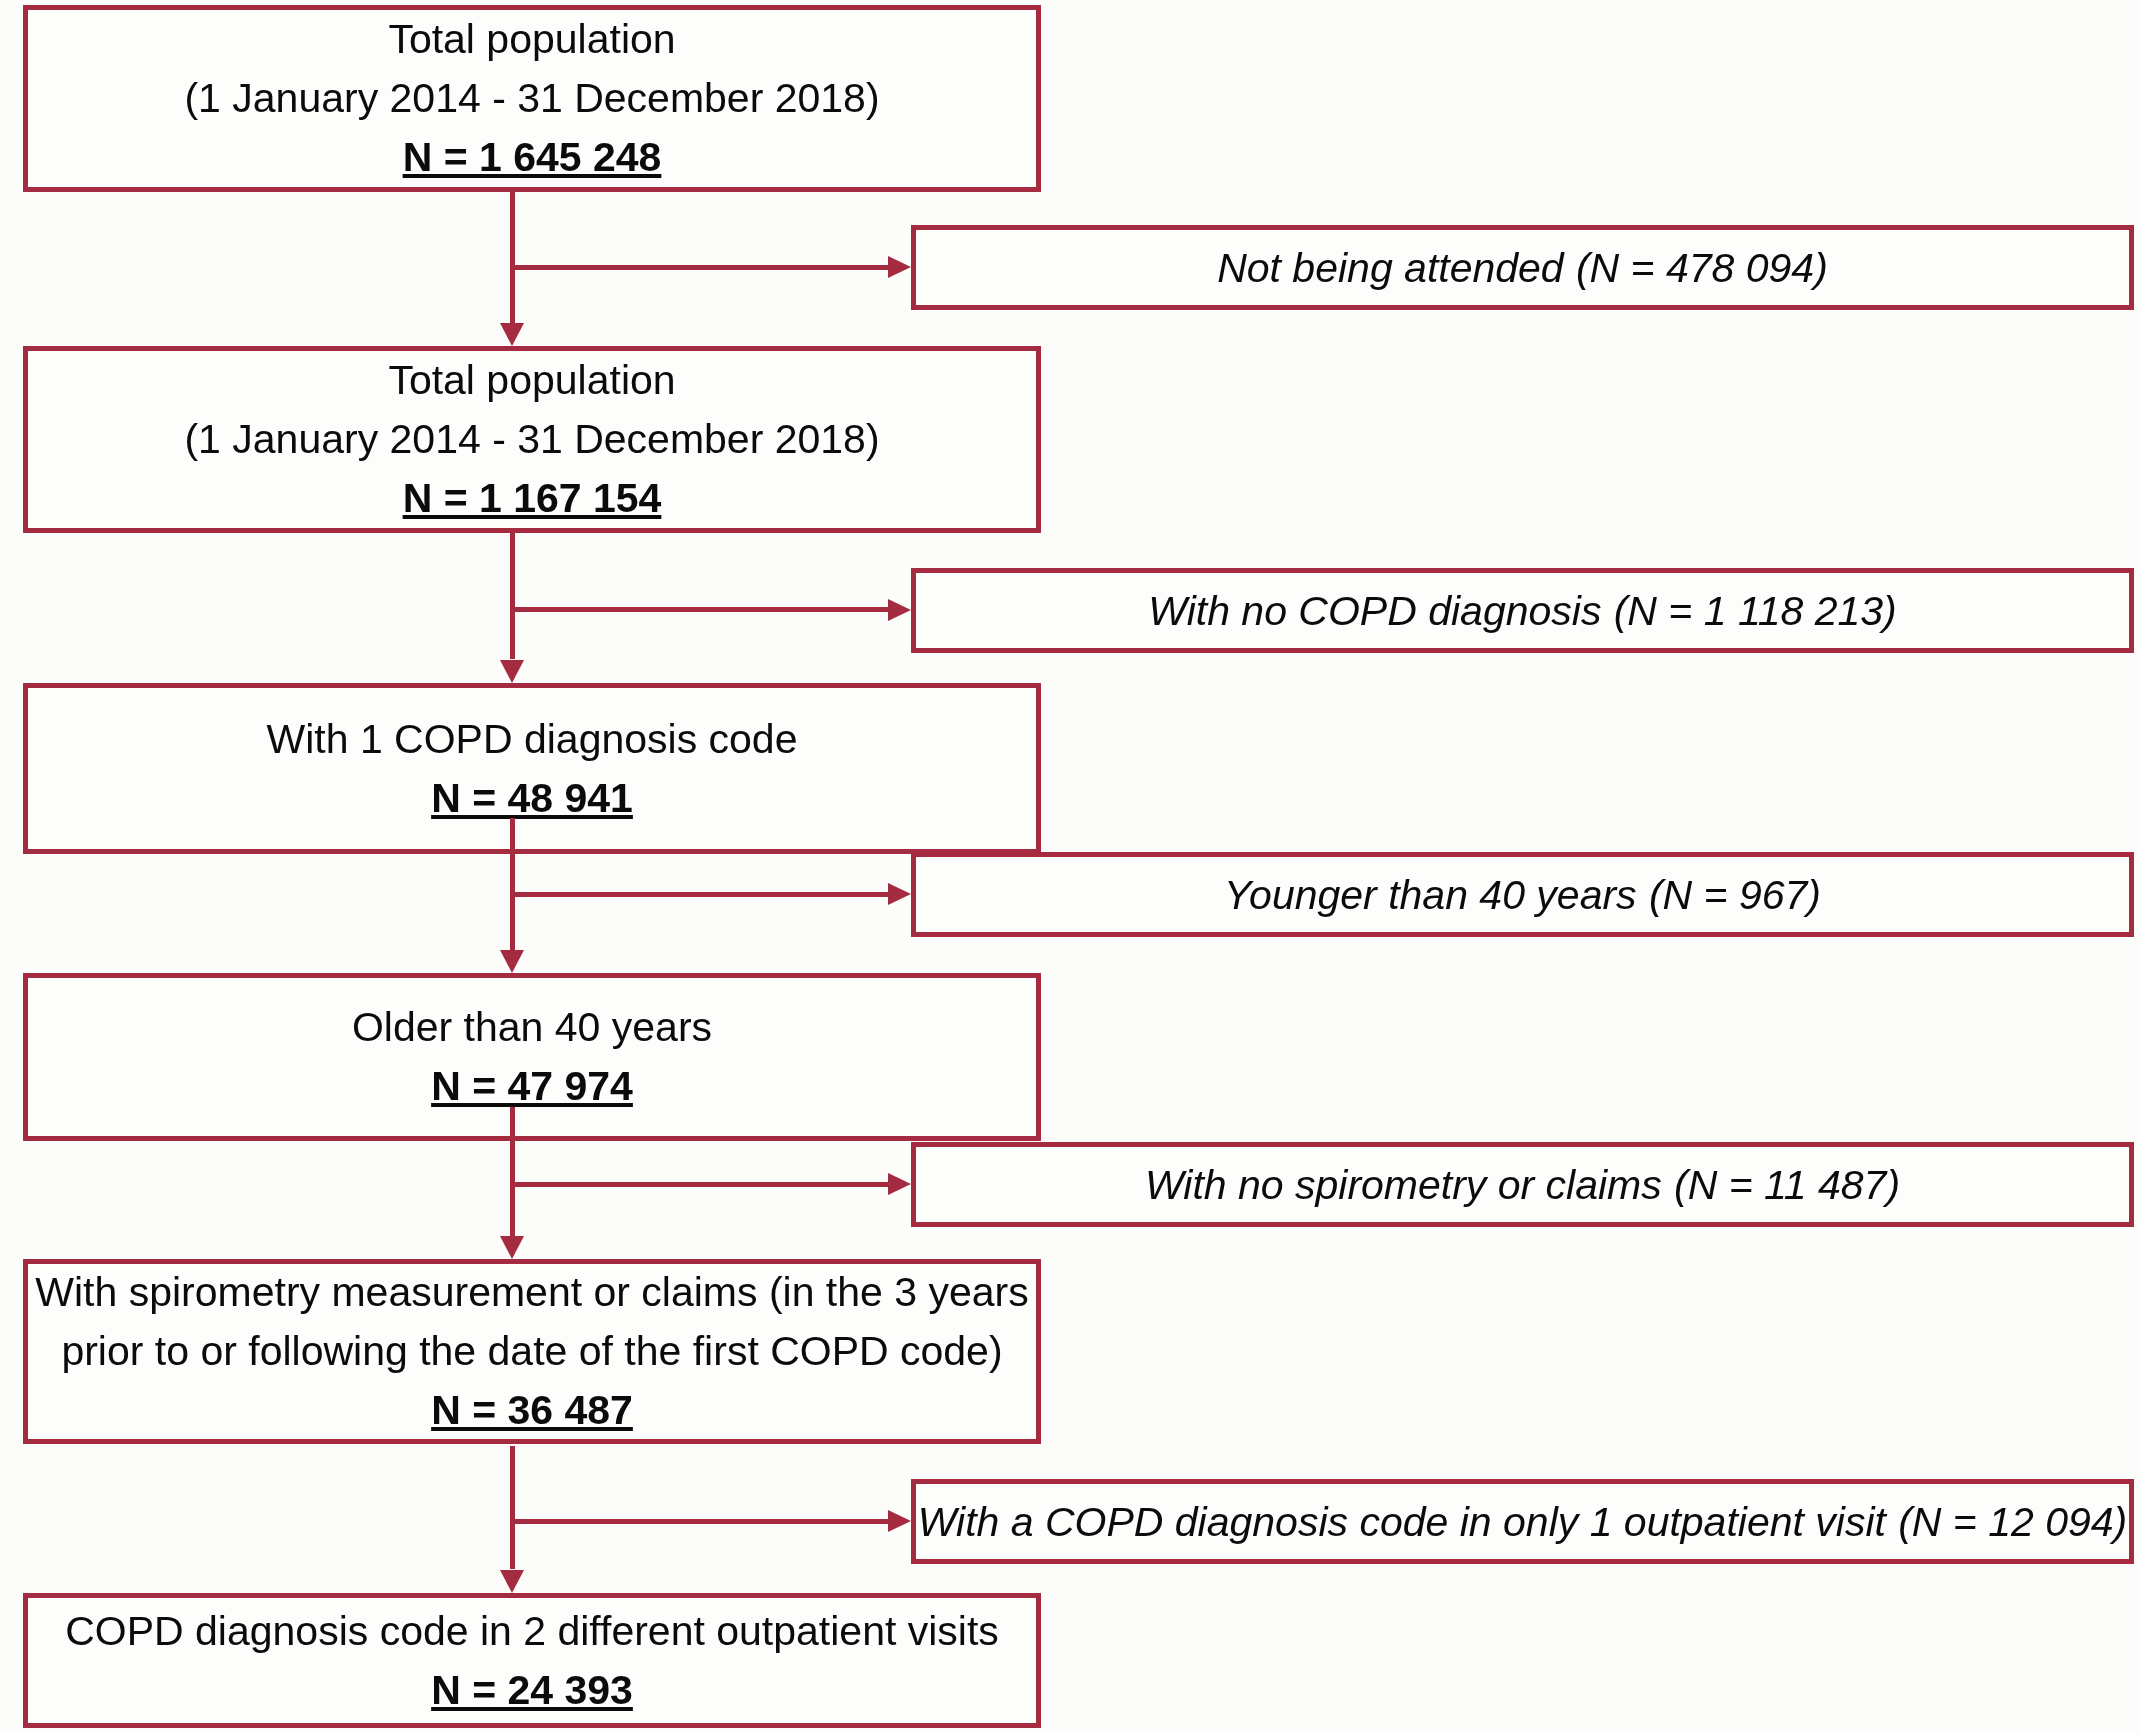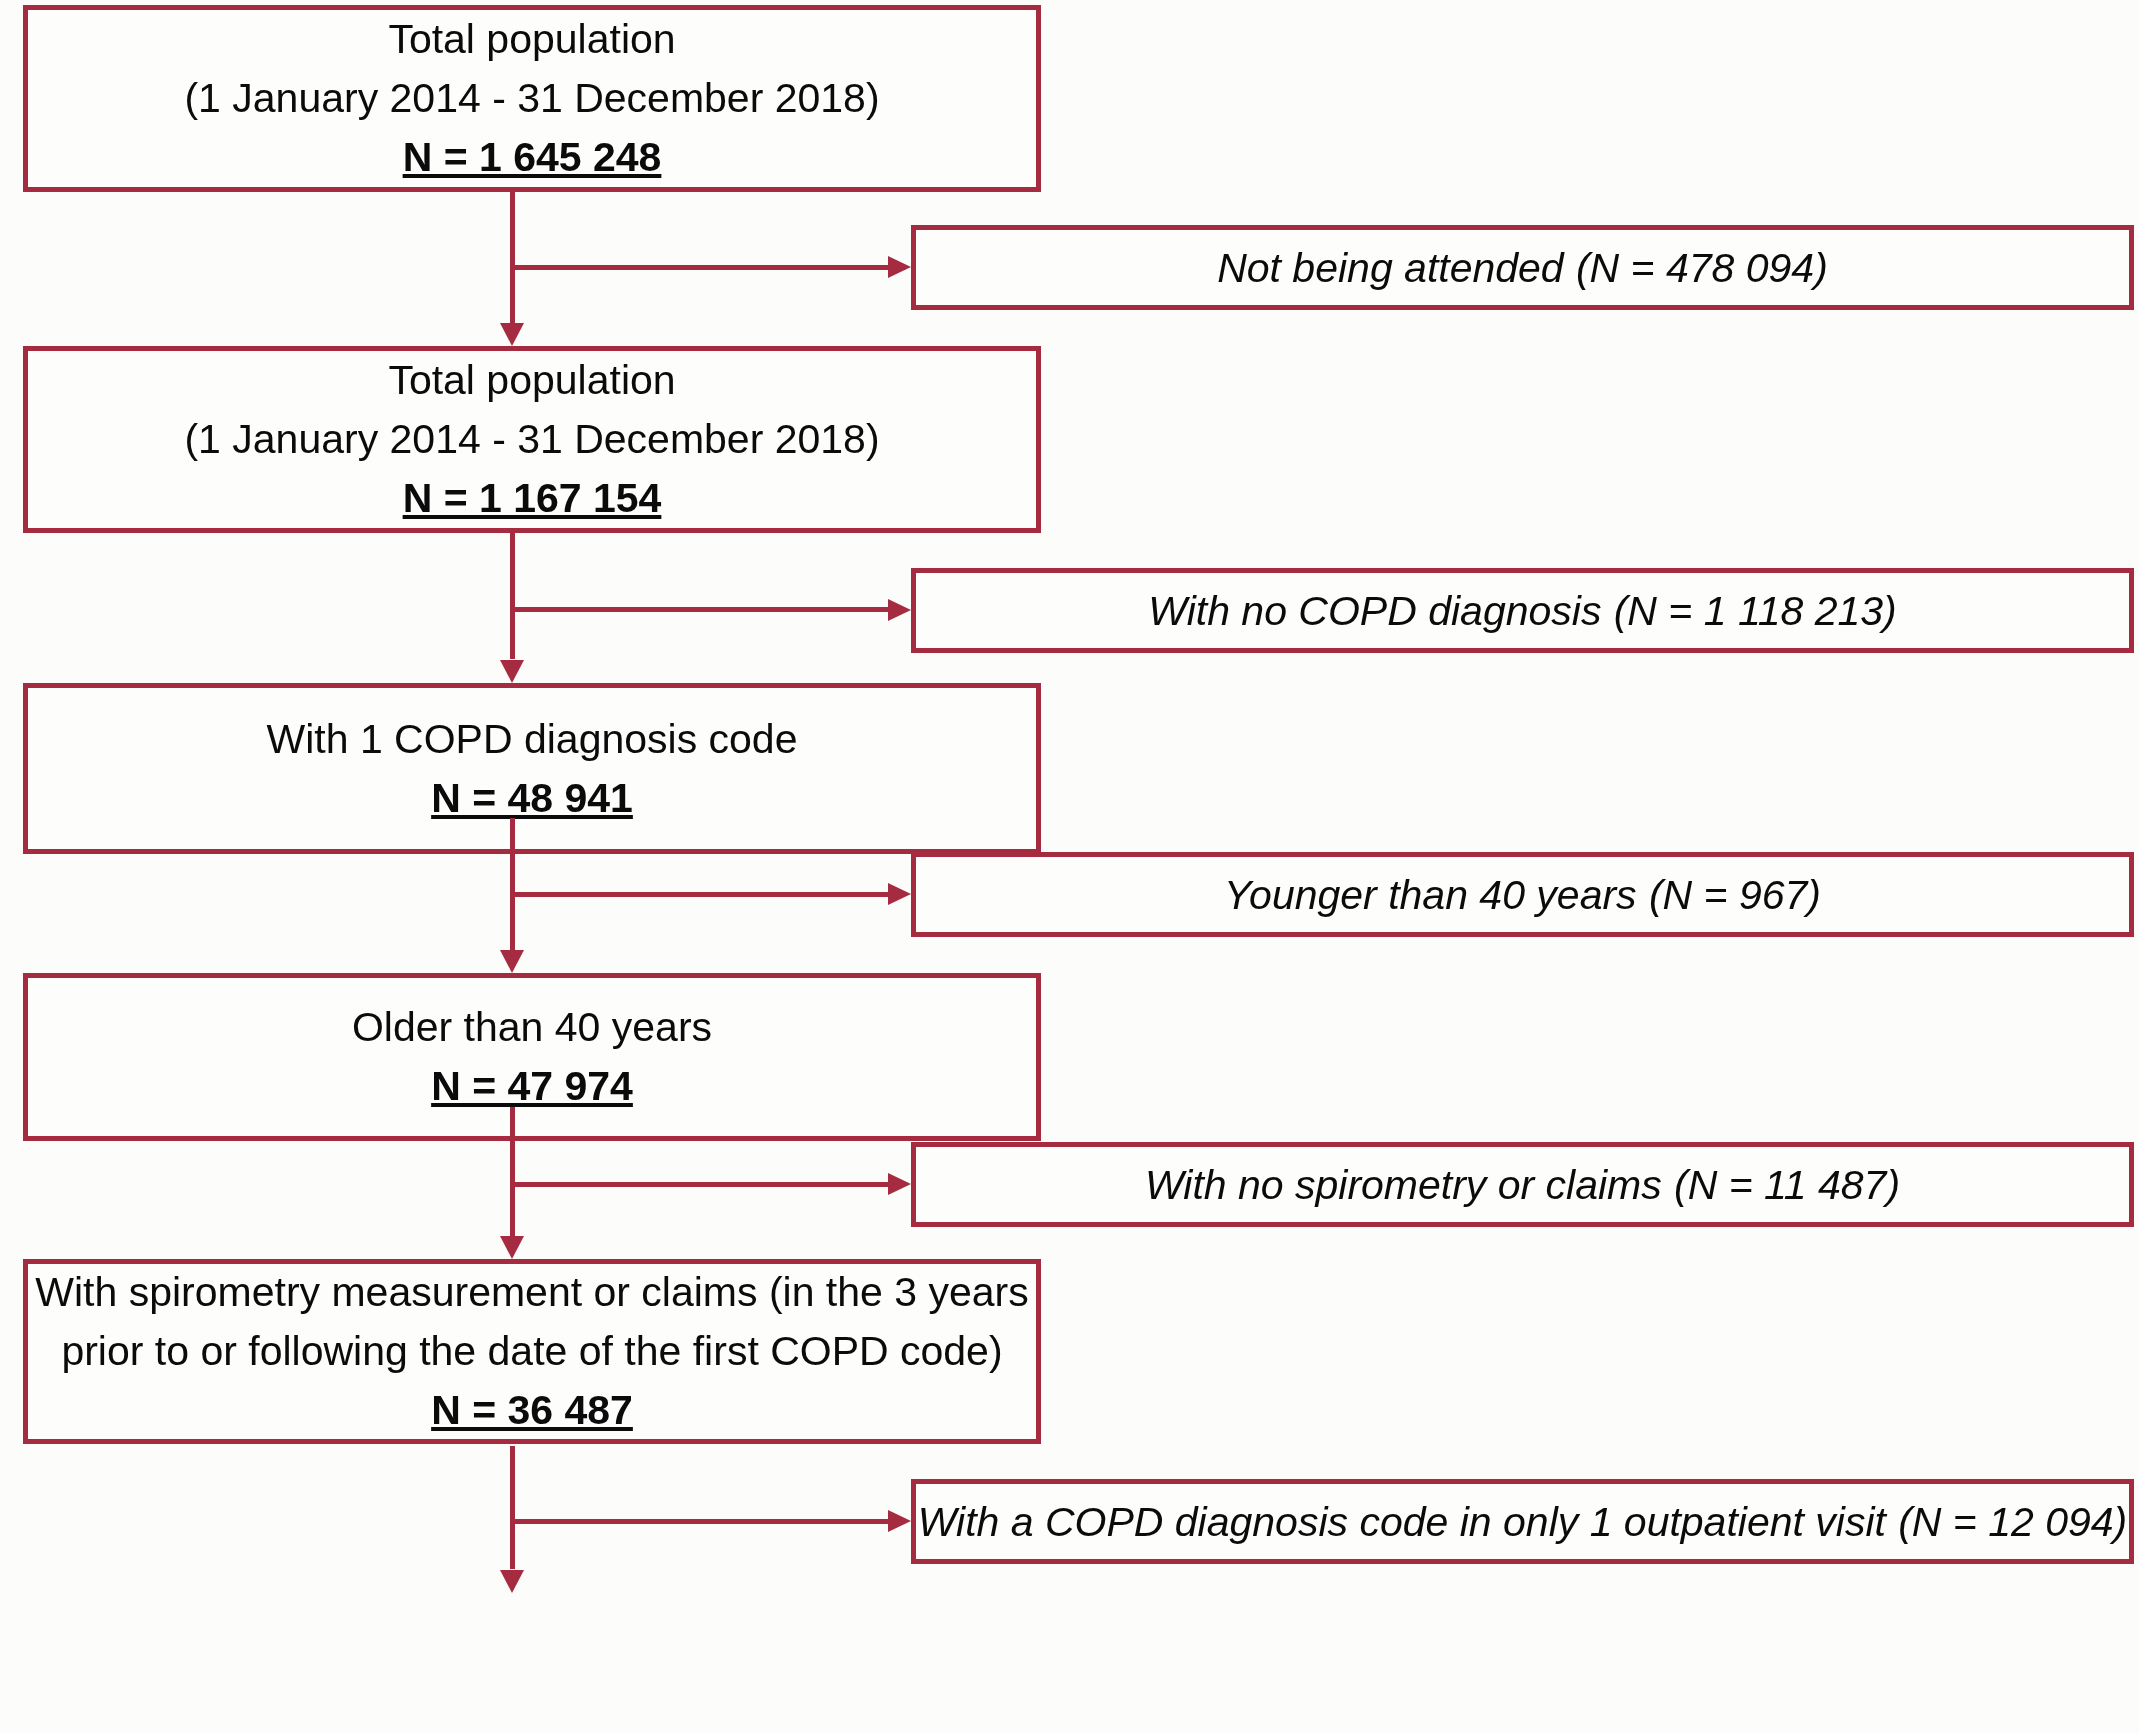--- a/index.html
+++ b/index.html
@@ -90,20 +90,24 @@
     <div class="line">Older than 40 years</div>
     <div class="line bold">N = 47 974</div>
   </div>
 
   <div class="box main-box" style="top:1259px;height:185px">
     <div class="line">With spirometry measurement or claims (in the 3 years</div>
     <div class="line">prior to or following the date of the first COPD code)</div>
     <div class="line bold">N = 36 487</div>
   </div>
 
+  <div class="box main-box" style="top:1593px;height:135px">
+    <div class="line">COPD diagnosis code in 2 different outpatient visits</div>
+    <div class="line bold">N = 24 393</div>
+  </div>
 
   <div class="box excl-box" style="top:225px">
     <div class="line">
       <span>Not being attended</span><span class="excl-n">(N = 478 094)</span>
     </div>
   </div>
 
   <div class="box excl-box" style="top:568px">
     <div class="line">
       <span>With no COPD diagnosis</span><span class="excl-n">(N = 1 118 213)</span>

